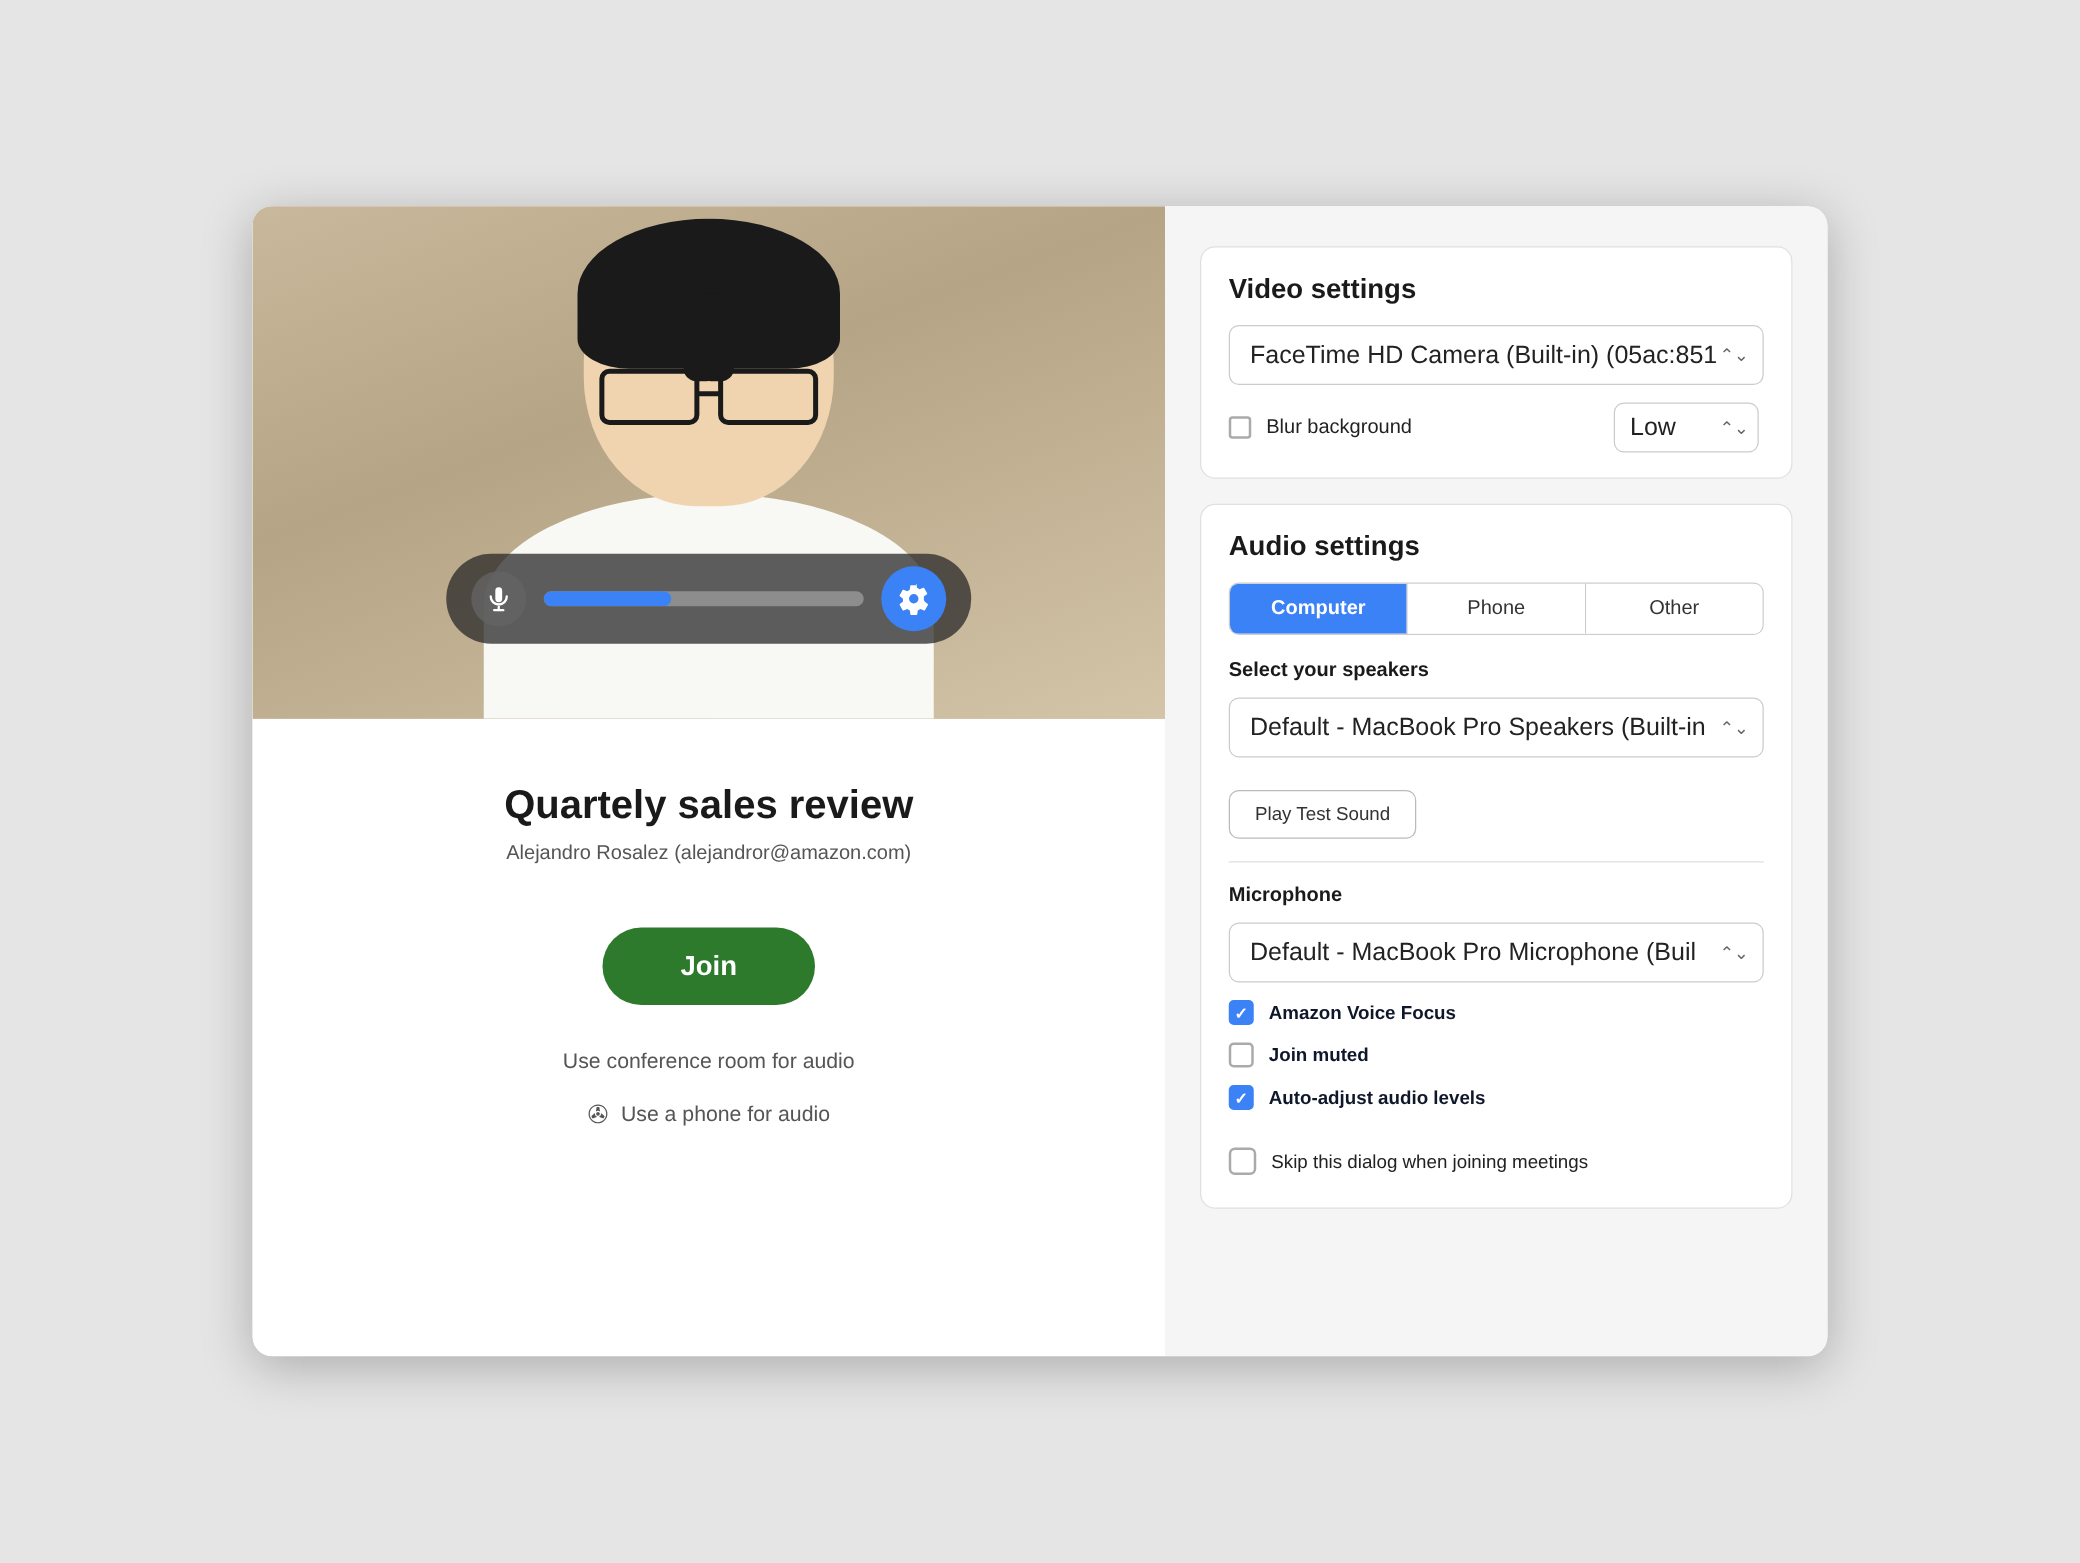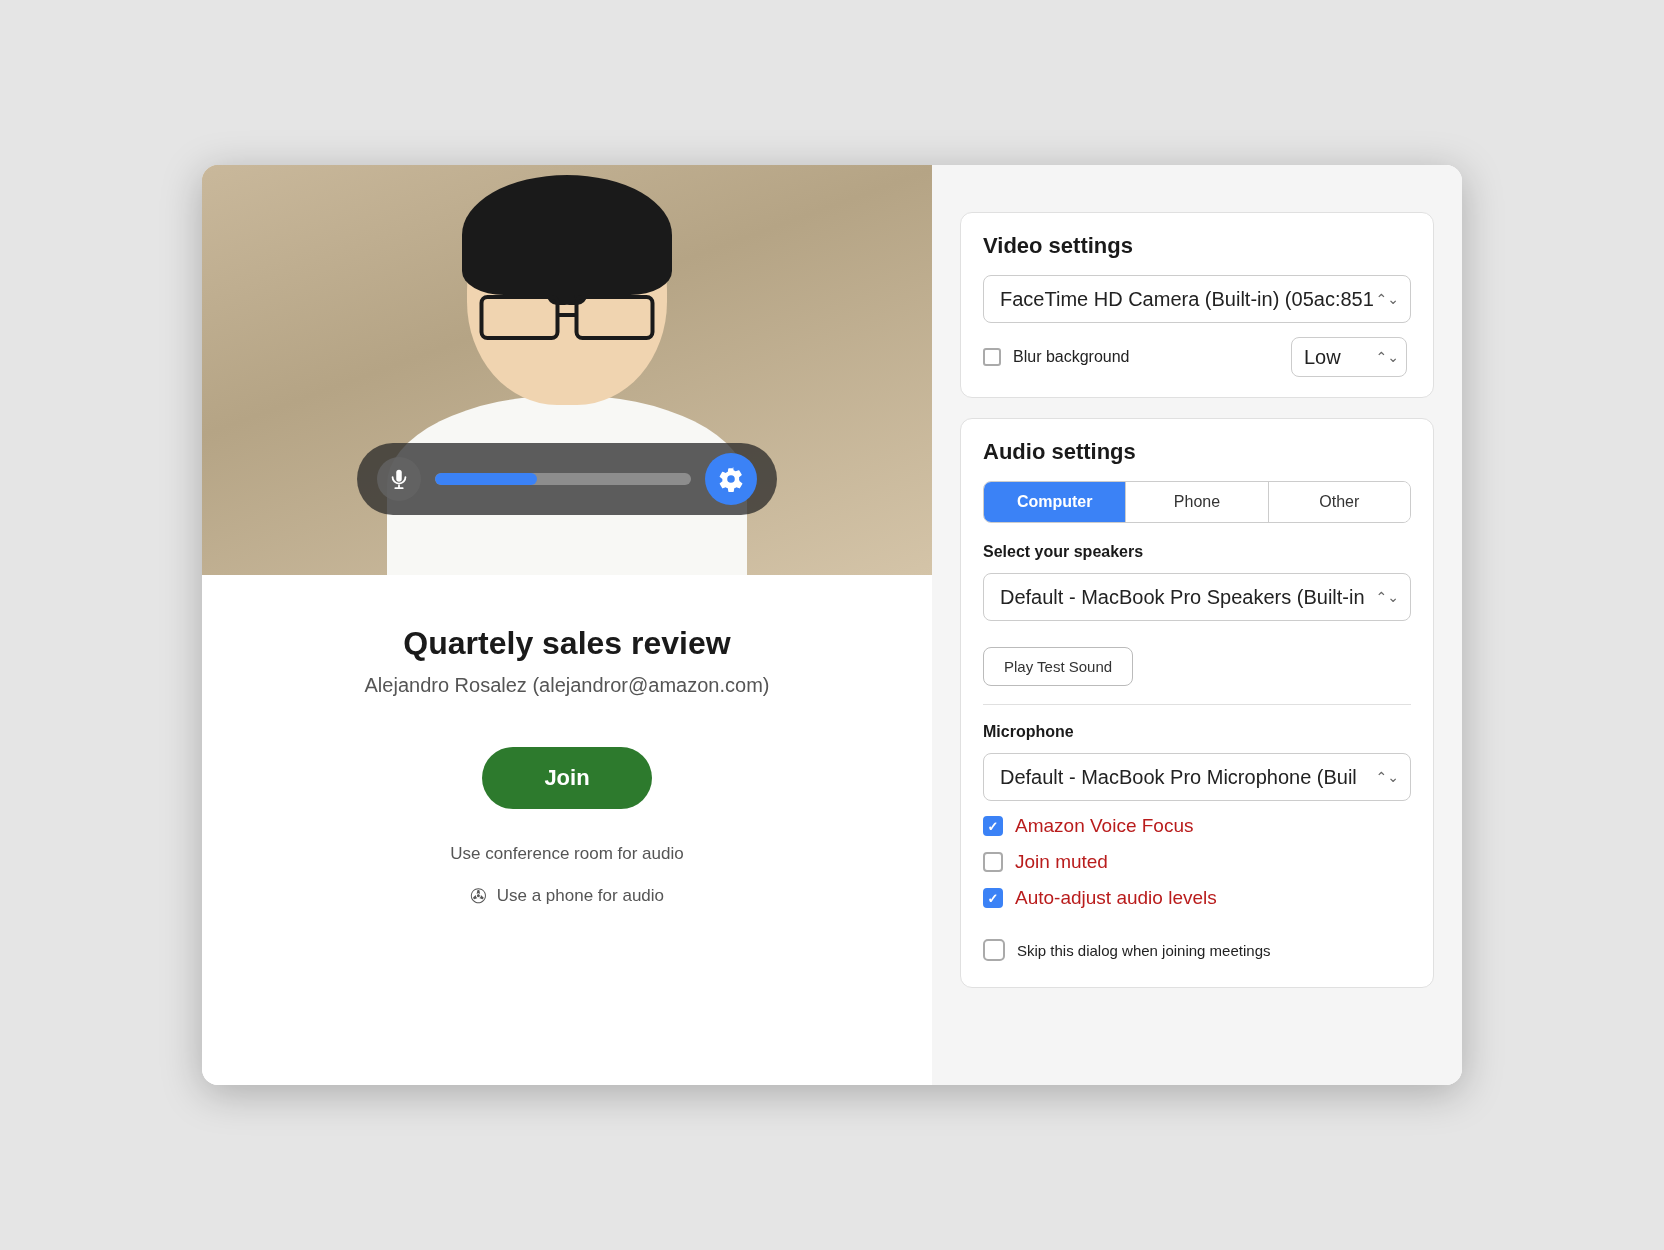--- a/index.html
+++ b/index.html
@@ -199,21 +199,21 @@
       flex: 1;
     }
     .meeting-title {
       font-size: 32px;
       font-weight: 600;
       color: #1a1a1a;
       margin-bottom: 12px;
       text-align: right;
     }
     .meeting-user {
-      font-size: 20px;
+      font-size: 16px;
       color: #555;
       margin-bottom: 50px;
       text-align: center;
     }
     .join-buttons {
       display: flex;
       gap: 20px;
       margin-bottom: 35px;
     }
     .btn-join-video {
@@ -252,21 +252,21 @@
       color: #555;
       cursor: pointer;
     }
     .phone-icon {
       font-size: 20px;
     }
     
     .right-panel {
       flex: 1;
       background: #f5f5f5;
-      padding: 47px 28px;
+      padding: 32px 28px;
       overflow-y: auto;
       display: flex;
       flex-direction: column;
       gap: 20px;
     }
     
     .settings-section {
       background: white;
       border-radius: 12px;
       padding: 20px 22px;
@@ -403,22 +403,23 @@
       color: #1a1a1a;
       margin-bottom: 12px;
     }
     .checkbox-row {
       display: flex;
       align-items: center;
       gap: 12px;
       margin-bottom: 14px;
     }
     .checkbox-label {
-      font-size: 19px;
-      color: #b91c1c;
+      font-size: 15px;
+      color: #0f172a;
+      font-weight: bold;
     }
     .checkbox-blue {
       width: 20px;
       height: 20px;
       border-radius: 4px;
       background: #3b82f6;
       border: 2px solid #3b82f6;
       flex-shrink: 0;
       display: flex;
       align-items: center;

